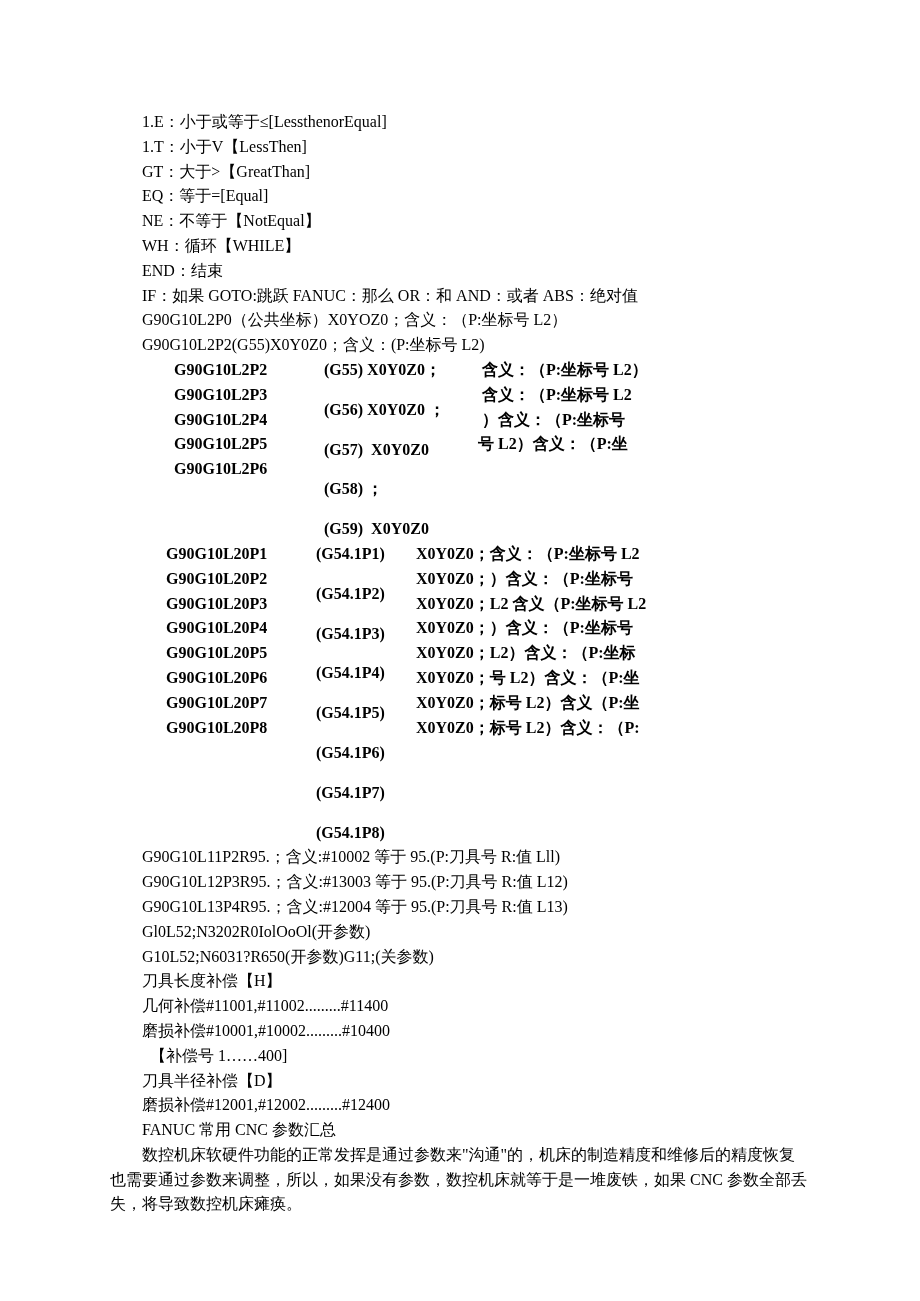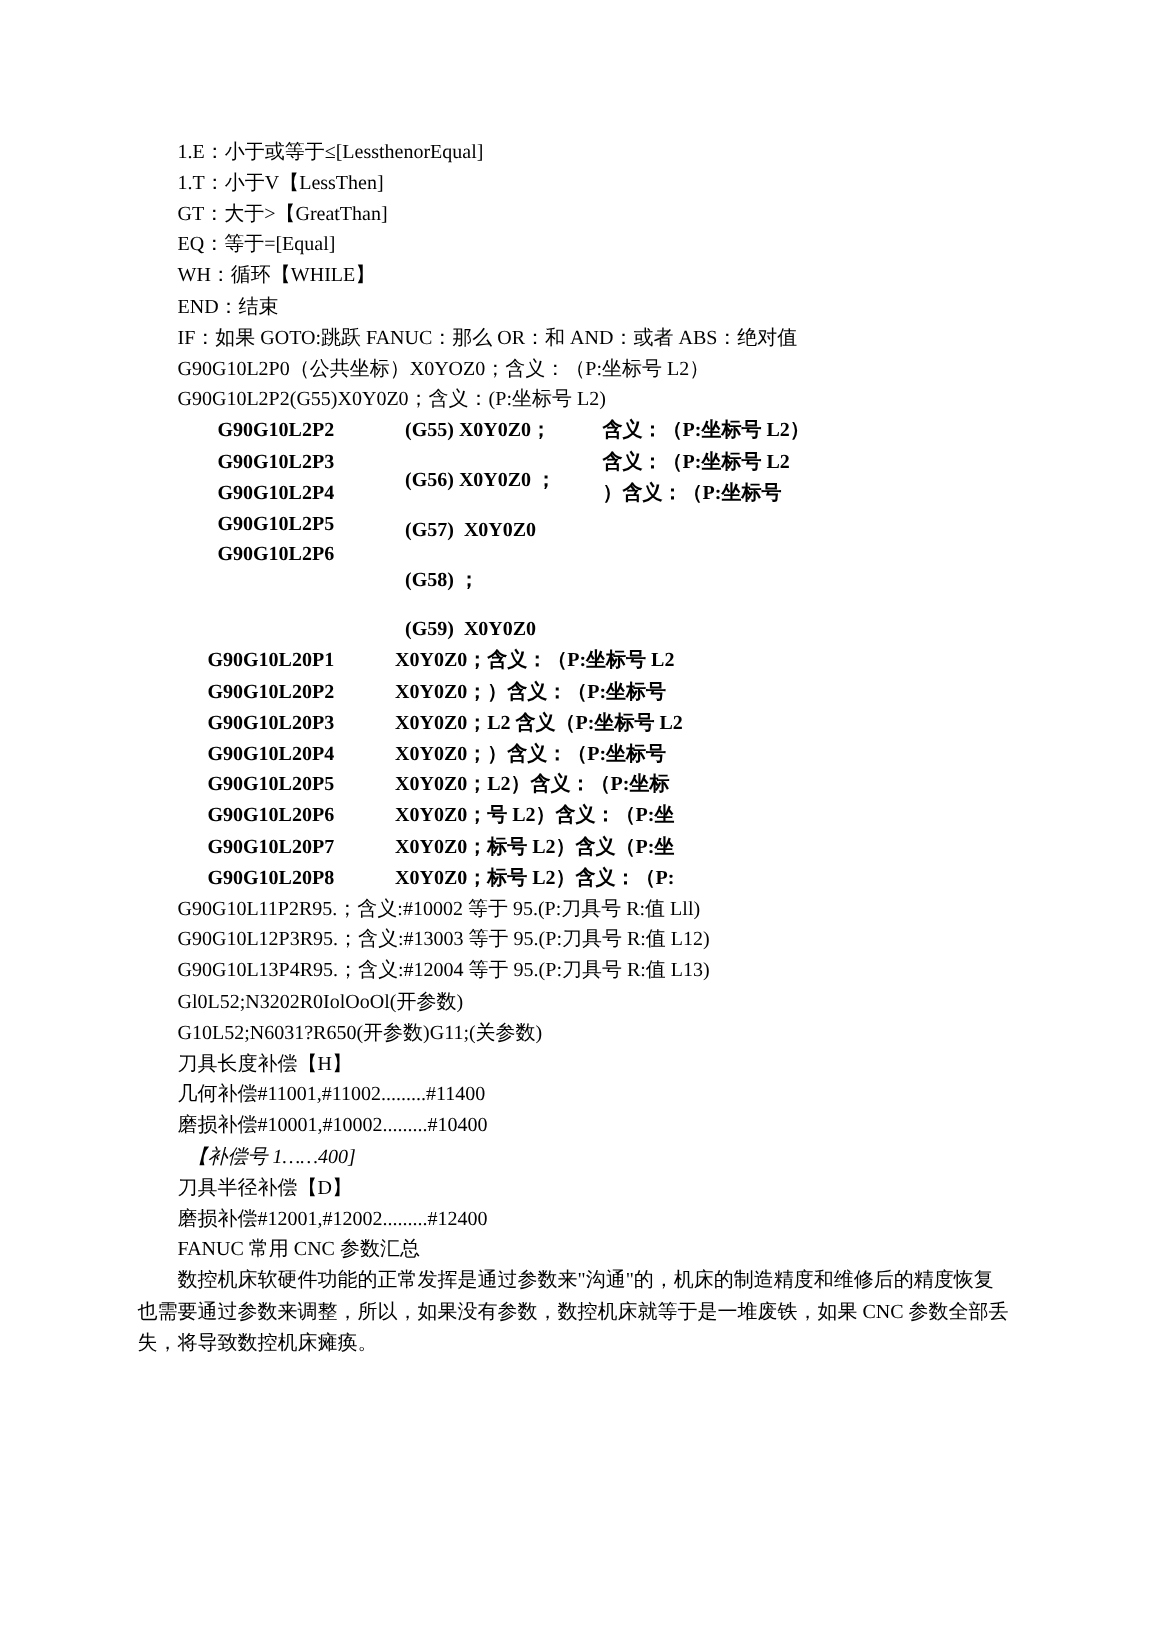--- a/index.html
+++ b/index.html
@@ -43,20 +43,21 @@
 </head>
 <body>
 
 <div class="page">
 
   <div>
     <div class="line indent">1.E：小于或等于≤[LessthenorEqual]</div>
     <div class="line indent">1.T：小于V【LessThen]</div>
     <div class="line indent">GT：大于&gt;【GreatThan]</div>
     <div class="line indent">EQ：等于=[Equal]</div>
+    <div class="line indent">NE：不等于【NotEqual】</div>
     <div class="line indent">WH：循环【WHILE】</div>
     <div class="line indent">END：结束</div>
     <div class="line indent">IF：如果 GOTO:跳跃 FANUC：那么 OR：和 AND：或者 ABS：绝对值</div>
   </div>
 
 
   <div class="line indent">G90G10L2P0（公共坐标）X0YOZ0；含义：（P:坐标号 L2）</div>
   <div class="line indent">G90G10L2P2(G55)X0Y0Z0；含义：(P:坐标号 L2)</div>
 
   <div class="table">
@@ -71,33 +72,44 @@
       <div class="cell">(G55) X0Y0Z0；</div>
       <div class="cell">(G56) X0Y0Z0 ；</div>
       <div class="cell">(G57)  X0Y0Z0</div>
       <div class="cell">(G58) ；</div>
       <div class="cell">(G59)  X0Y0Z0</div>
     </div>
     <div class="col3">
       <div class="cell">  含义：（P:坐标号 L2）</div>
       <div class="cell">  含义：（P:坐标号 L2</div>
       <div class="cell">  ）含义：（P:坐标号</div>
+      <div class="cell"> 号 L2）含义：（P:坐</div>
     </div>
   </div>
 
   <div class="table" style="padding-left:3.5em;">
     <div class="col1">
       <div class="cell">G90G10L20P1</div>
       <div class="cell">G90G10L20P2</div>
       <div class="cell">G90G10L20P3</div>
       <div class="cell">G90G10L20P4</div>
       <div class="cell">G90G10L20P5</div>
       <div class="cell">G90G10L20P6</div>
       <div class="cell">G90G10L20P7</div>
       <div class="cell">G90G10L20P8</div>
+    </div>
+    <div class="col2">
+      <div class="cell">(G54.1P1)</div>
+      <div class="cell">(G54.1P2)</div>
+      <div class="cell">(G54.1P3)</div>
+      <div class="cell">(G54.1P4)</div>
+      <div class="cell">(G54.1P5)</div>
+      <div class="cell">(G54.1P6)</div>
+      <div class="cell">(G54.1P7)</div>
+      <div class="cell">(G54.1P8)</div>
     </div>
     <div class="col3">
       <div class="cell">X0Y0Z0；含义：（P:坐标号 L2</div>
       <div class="cell">X0Y0Z0；）含义：（P:坐标号</div>
       <div class="cell">X0Y0Z0；L2 含义（P:坐标号 L2</div>
       <div class="cell">X0Y0Z0；）含义：（P:坐标号</div>
       <div class="cell">X0Y0Z0；L2）含义：（P:坐标</div>
       <div class="cell">X0Y0Z0；号 L2）含义：（P:坐</div>
       <div class="cell">X0Y0Z0；标号 L2）含义（P:坐</div>
       <div class="cell">X0Y0Z0；标号 L2）含义：（P:</div>
@@ -106,21 +118,21 @@
 
   <div>
     <div class="line indent">G90G10L11P2R95.；含义:#10002 等于 95.(P:刀具号 R:值 Lll)</div>
     <div class="line indent">G90G10L12P3R95.；含义:#13003 等于 95.(P:刀具号 R:值 L12)</div>
     <div class="line indent">G90G10L13P4R95.；含义:#12004 等于 95.(P:刀具号 R:值 L13)</div>
     <div class="line indent">Gl0L52;N3202R0IolOoOl(开参数)</div>
     <div class="line indent">G10L52;N6031?R650(开参数)G11;(关参数)</div>
     <div class="line indent">刀具长度补偿【H】</div>
     <div class="line indent">几何补偿#11001,#11002.........#11400</div>
     <div class="line indent">磨损补偿#10001,#10002.........#10400</div>
-    <div class="line indent" style="text-indent:2.5em;font-style:italic;">【补偿号 1……400]</div>
+    <div class="line indent" style="text-indent:2.5em;">【补偿号 1……400]</div>
     <div class="line indent">刀具半径补偿【D】</div>
     <div class="line indent">磨损补偿#12001,#12002.........#12400</div>
     <div class="line indent">FANUC 常用 CNC 参数汇总</div>
   </div>
 
   <div class="line" style="text-indent:2em;">数控机床软硬件功能的正常发挥是通过参数来"沟通"的，机床的制造精度和维修后的精度恢复也需要通过参数来调整，所以，如果没有参数，数控机床就等于是一堆废铁，如果 CNC 参数全部丢失，将导致数控机床瘫痪。</div>
 
 </div>
 
 </body></html>

